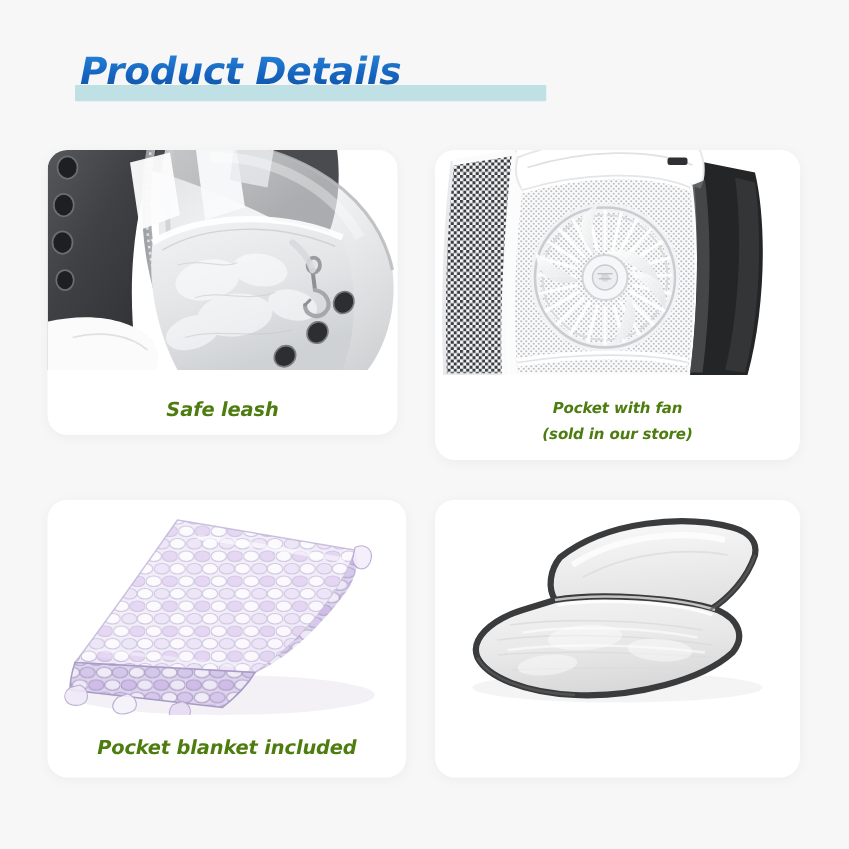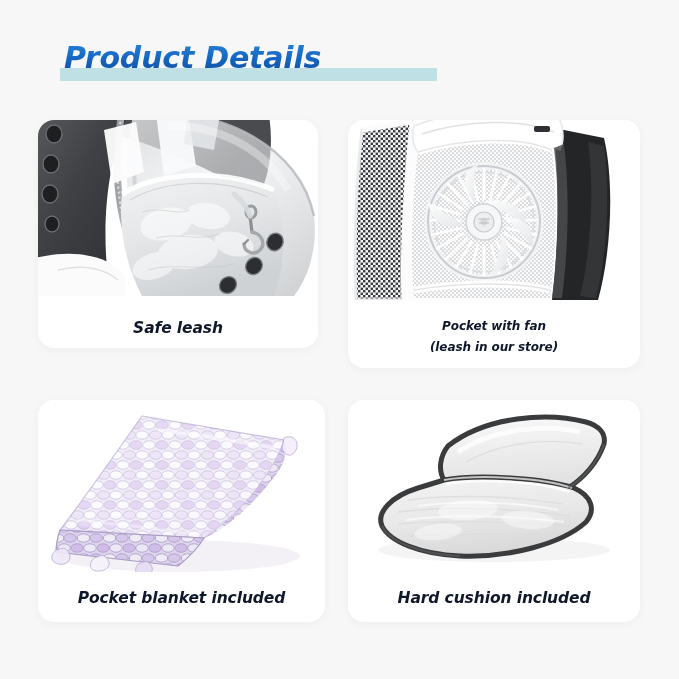--- a/index.html
+++ b/index.html
@@ -85,21 +85,21 @@
 
   .caption {
     position: absolute;
     left: 0;
     right: 0;
     text-align: center;
     font-family: "DejaVu Sans", sans-serif;
     font-size: 15.5px;
     font-weight: bold;
     font-style: italic;
-    color: #0f172a;
+    color: #4d7c0f;
     line-height: 21px;
     letter-spacing: -0.1px;
   }
   .card-1 .caption { top: 198px; }
   .card-2 .caption { top: 196px; font-size: 12px; }
   .card-3 .caption { top: 188px; }
   .card-4 .caption { top: 188px; }
   .caption .line2 { display: block; }
 </style>
 </head>
@@ -308,21 +308,21 @@
 
           <path d="M 66 170 C 114 162 170 162 202 170" fill="none" stroke="#ffffff" stroke-width="7"></path>
           <path d="M 66 170 C 114 162 170 162 202 170" fill="none" stroke="#e1e3e5" stroke-width="1.4"></path>
 
           <path d="M 206 28 C 212 76 210 134 204 178 L 214 178 C 220 132 222 72 216 24 Z" fill="#4a4c4f" opacity="0.85"></path>
         </g>
       </svg>
     </div>
     <div class="caption">
       <span>Pocket with fan</span>
-      <span class="line2">(leash in our store)</span>
+      <span class="line2">(sold in our store)</span>
     </div>
   </div>
 
   <div class="card card-3">
     <div class="photo">
       <svg viewBox="0 0 287 172" preserveAspectRatio="xMidYMid slice" aria-hidden="true">
         <defs>
           <linearGradient id="blanketTop" x1="0" y1="0" x2="1" y2="1">
             <stop offset="0%" stop-color="#f3eefb"></stop>
             <stop offset="50%" stop-color="#ece5f7"></stop>
@@ -449,18 +449,15 @@
             <ellipse cx="120" cy="110" rx="30" ry="10" transform="rotate(-4 120 110)"></ellipse>
             <ellipse cx="180" cy="120" rx="26" ry="9" transform="rotate(4 180 120)"></ellipse>
             <ellipse cx="90" cy="132" rx="24" ry="8" transform="rotate(-6 90 132)"></ellipse>
           </g>
 
           <path d="M 34 126 C 42 142 72 154 112 156" fill="none" stroke="#5a5c5e" stroke-width="2" opacity="0.7"></path>
           <path d="M 256 44 C 250 62 236 78 220 88" fill="none" stroke="#5a5c5e" stroke-width="2" opacity="0.7"></path>
         </g>
       </svg>
     </div>
-    <div class="caption">
-      <span>Hard cushion included</span>
-    </div>
   </div>
 
 </div>
 
 </body></html>

